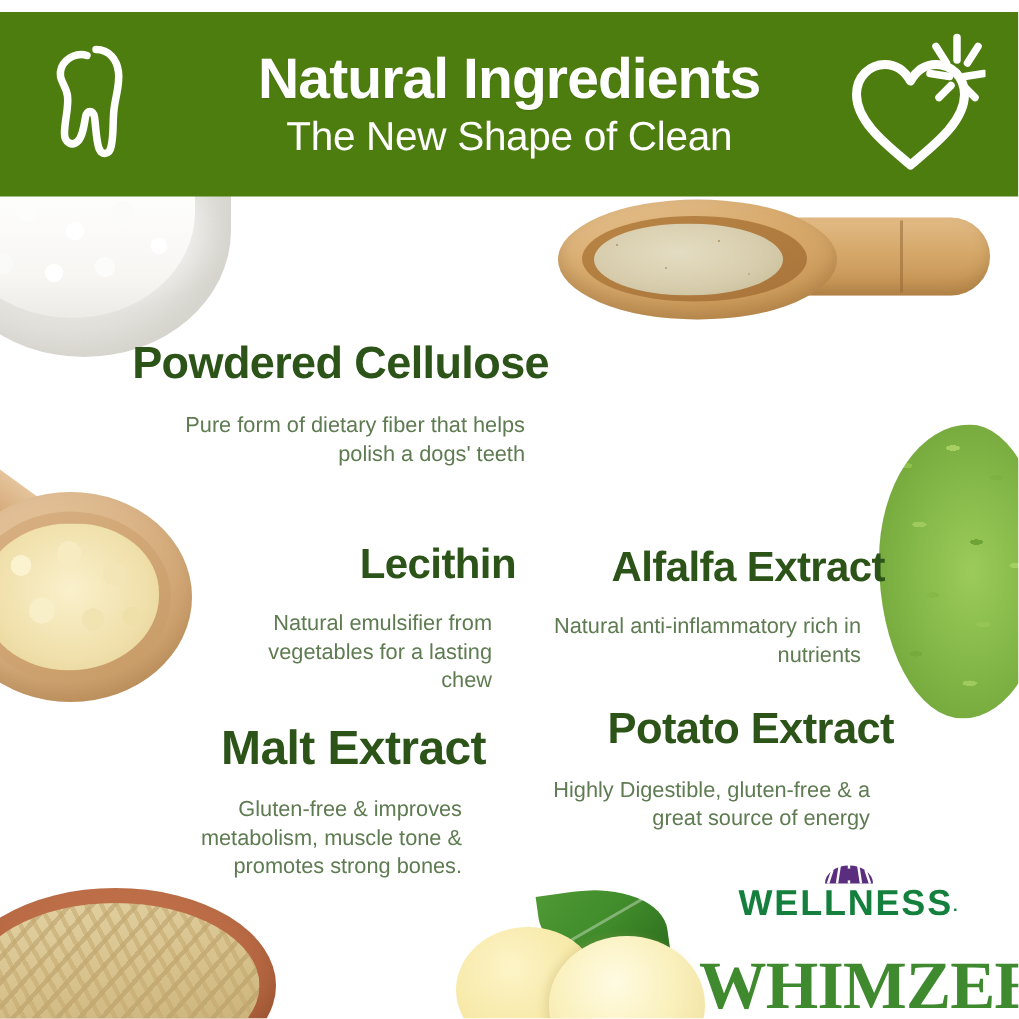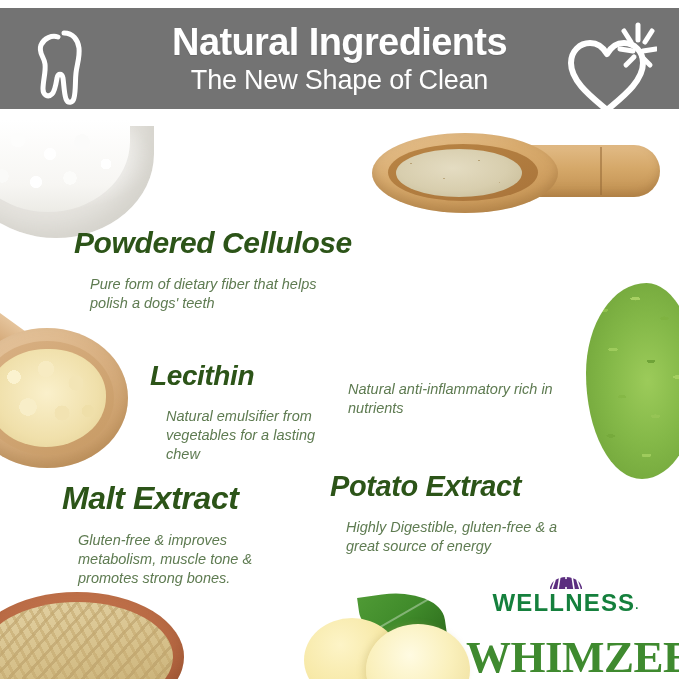--- a/index.html
+++ b/index.html
@@ -17,22 +17,22 @@
     background: #ffffff;
     overflow: hidden;
   }
 
   
   .header-band {
     position: absolute;
     left: 0;
     top: 8px;
     width: 679px;
-    height: 101px;
-    background: #737373;
+    height: 123px;
+    background: #4d7c0f;
     display: flex;
     align-items: center;
     justify-content: center;
   }
   .header-titles {
     text-align: center;
     color: #ffffff;
     line-height: 1;
   }
   .header-title {
@@ -255,22 +255,21 @@
     left: 48px; top: 28px;
     width: 104px; height: 92px;
     border-radius: 50%;
     background: radial-gradient(ellipse at 42% 34%, #fffbe2 0%, #faf0bc 48%, #ecdb96 100%);
     box-shadow: -3px 0 6px rgba(180,160,90,0.25);
   }
 
   
   .ing {
     position: absolute;
-    text-align: left;
-    font-style: italic;
+    text-align: right;
   }
   .ing-title {
     color: #2c5418;
     font-weight: bold;
     letter-spacing: -0.4px;
     line-height: 1.02;
     margin: 0 0 5px 0;
   }
   .ing-desc {
     color: #5e7b51;
@@ -397,20 +396,21 @@
 
   <div class="ing ing-yeast">
   </div>
 
   <div class="ing ing-lecithin">
     <div class="ing-title">Lecithin</div>
     <div class="ing-desc">Natural emulsifier from vegetables for a lasting chew</div>
   </div>
 
   <div class="ing ing-alfalfa">
+    <div class="ing-title">Alfalfa Extract</div>
     <div class="ing-desc">Natural anti-inflammatory rich in nutrients</div>
   </div>
 
   <div class="ing ing-malt">
     <div class="ing-title">Malt Extract</div>
     <div class="ing-desc">Gluten-free &amp; improves metabolism, muscle tone &amp; promotes strong bones.</div>
   </div>
 
   <div class="ing ing-potato">
     <div class="ing-title">Potato Extract</div>

